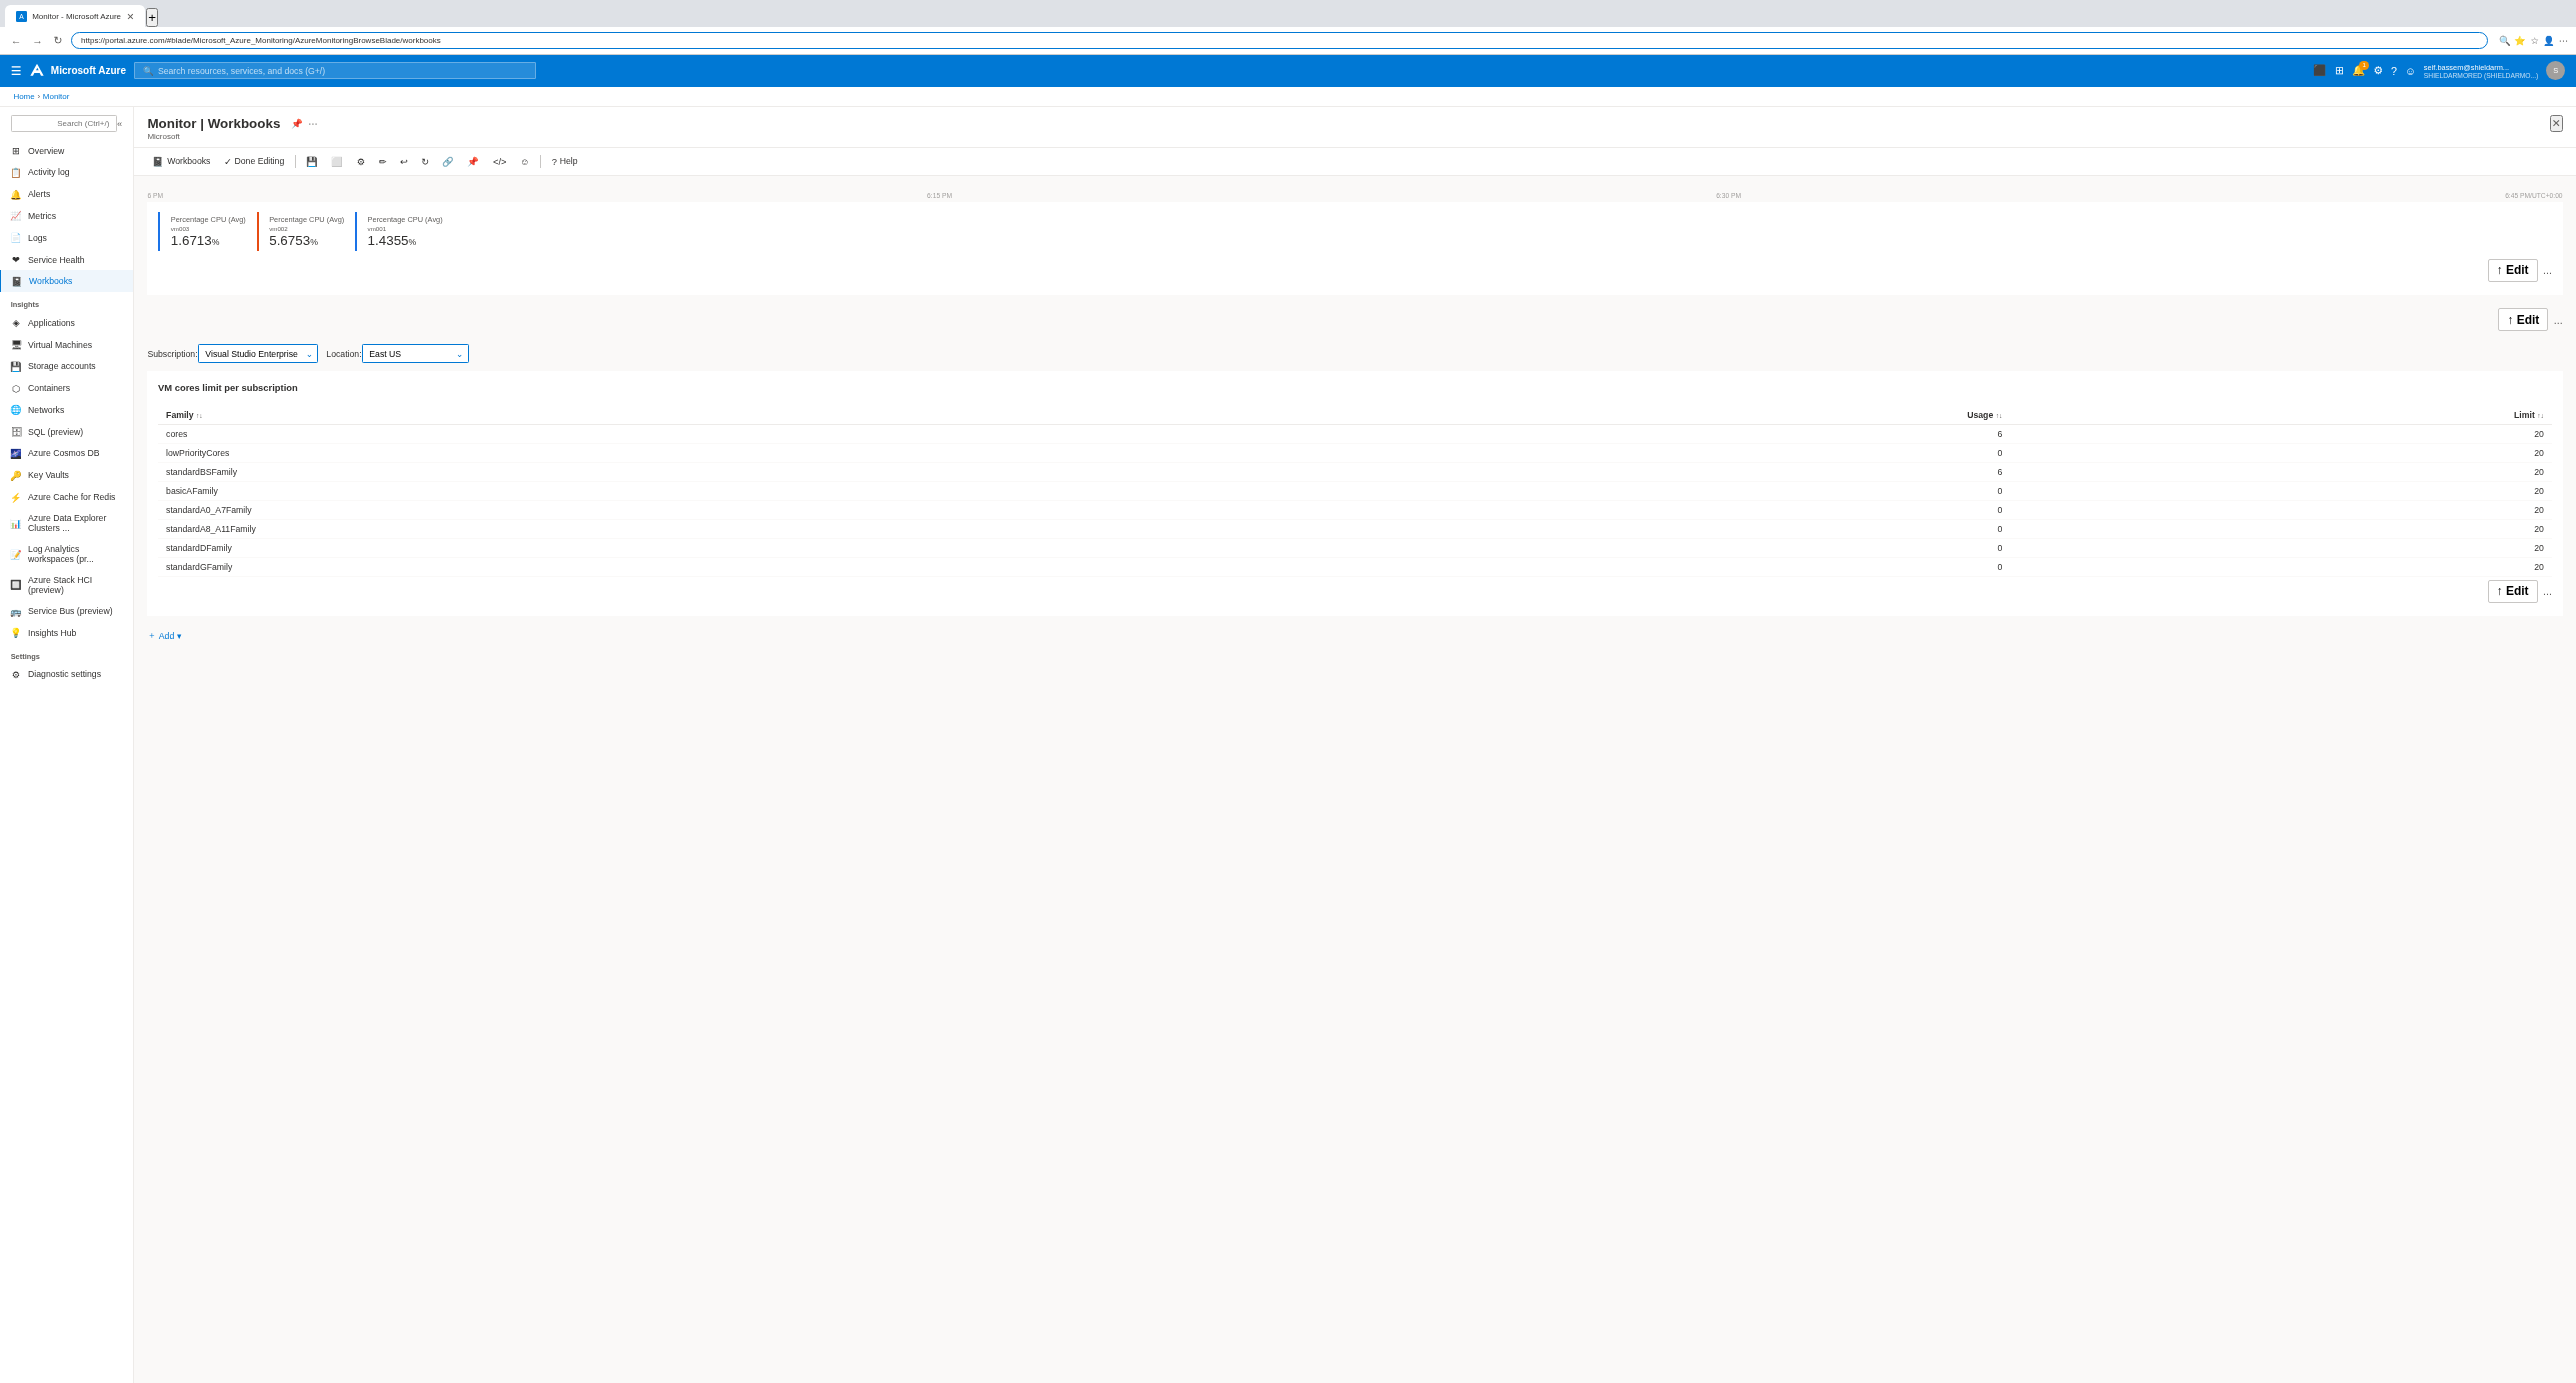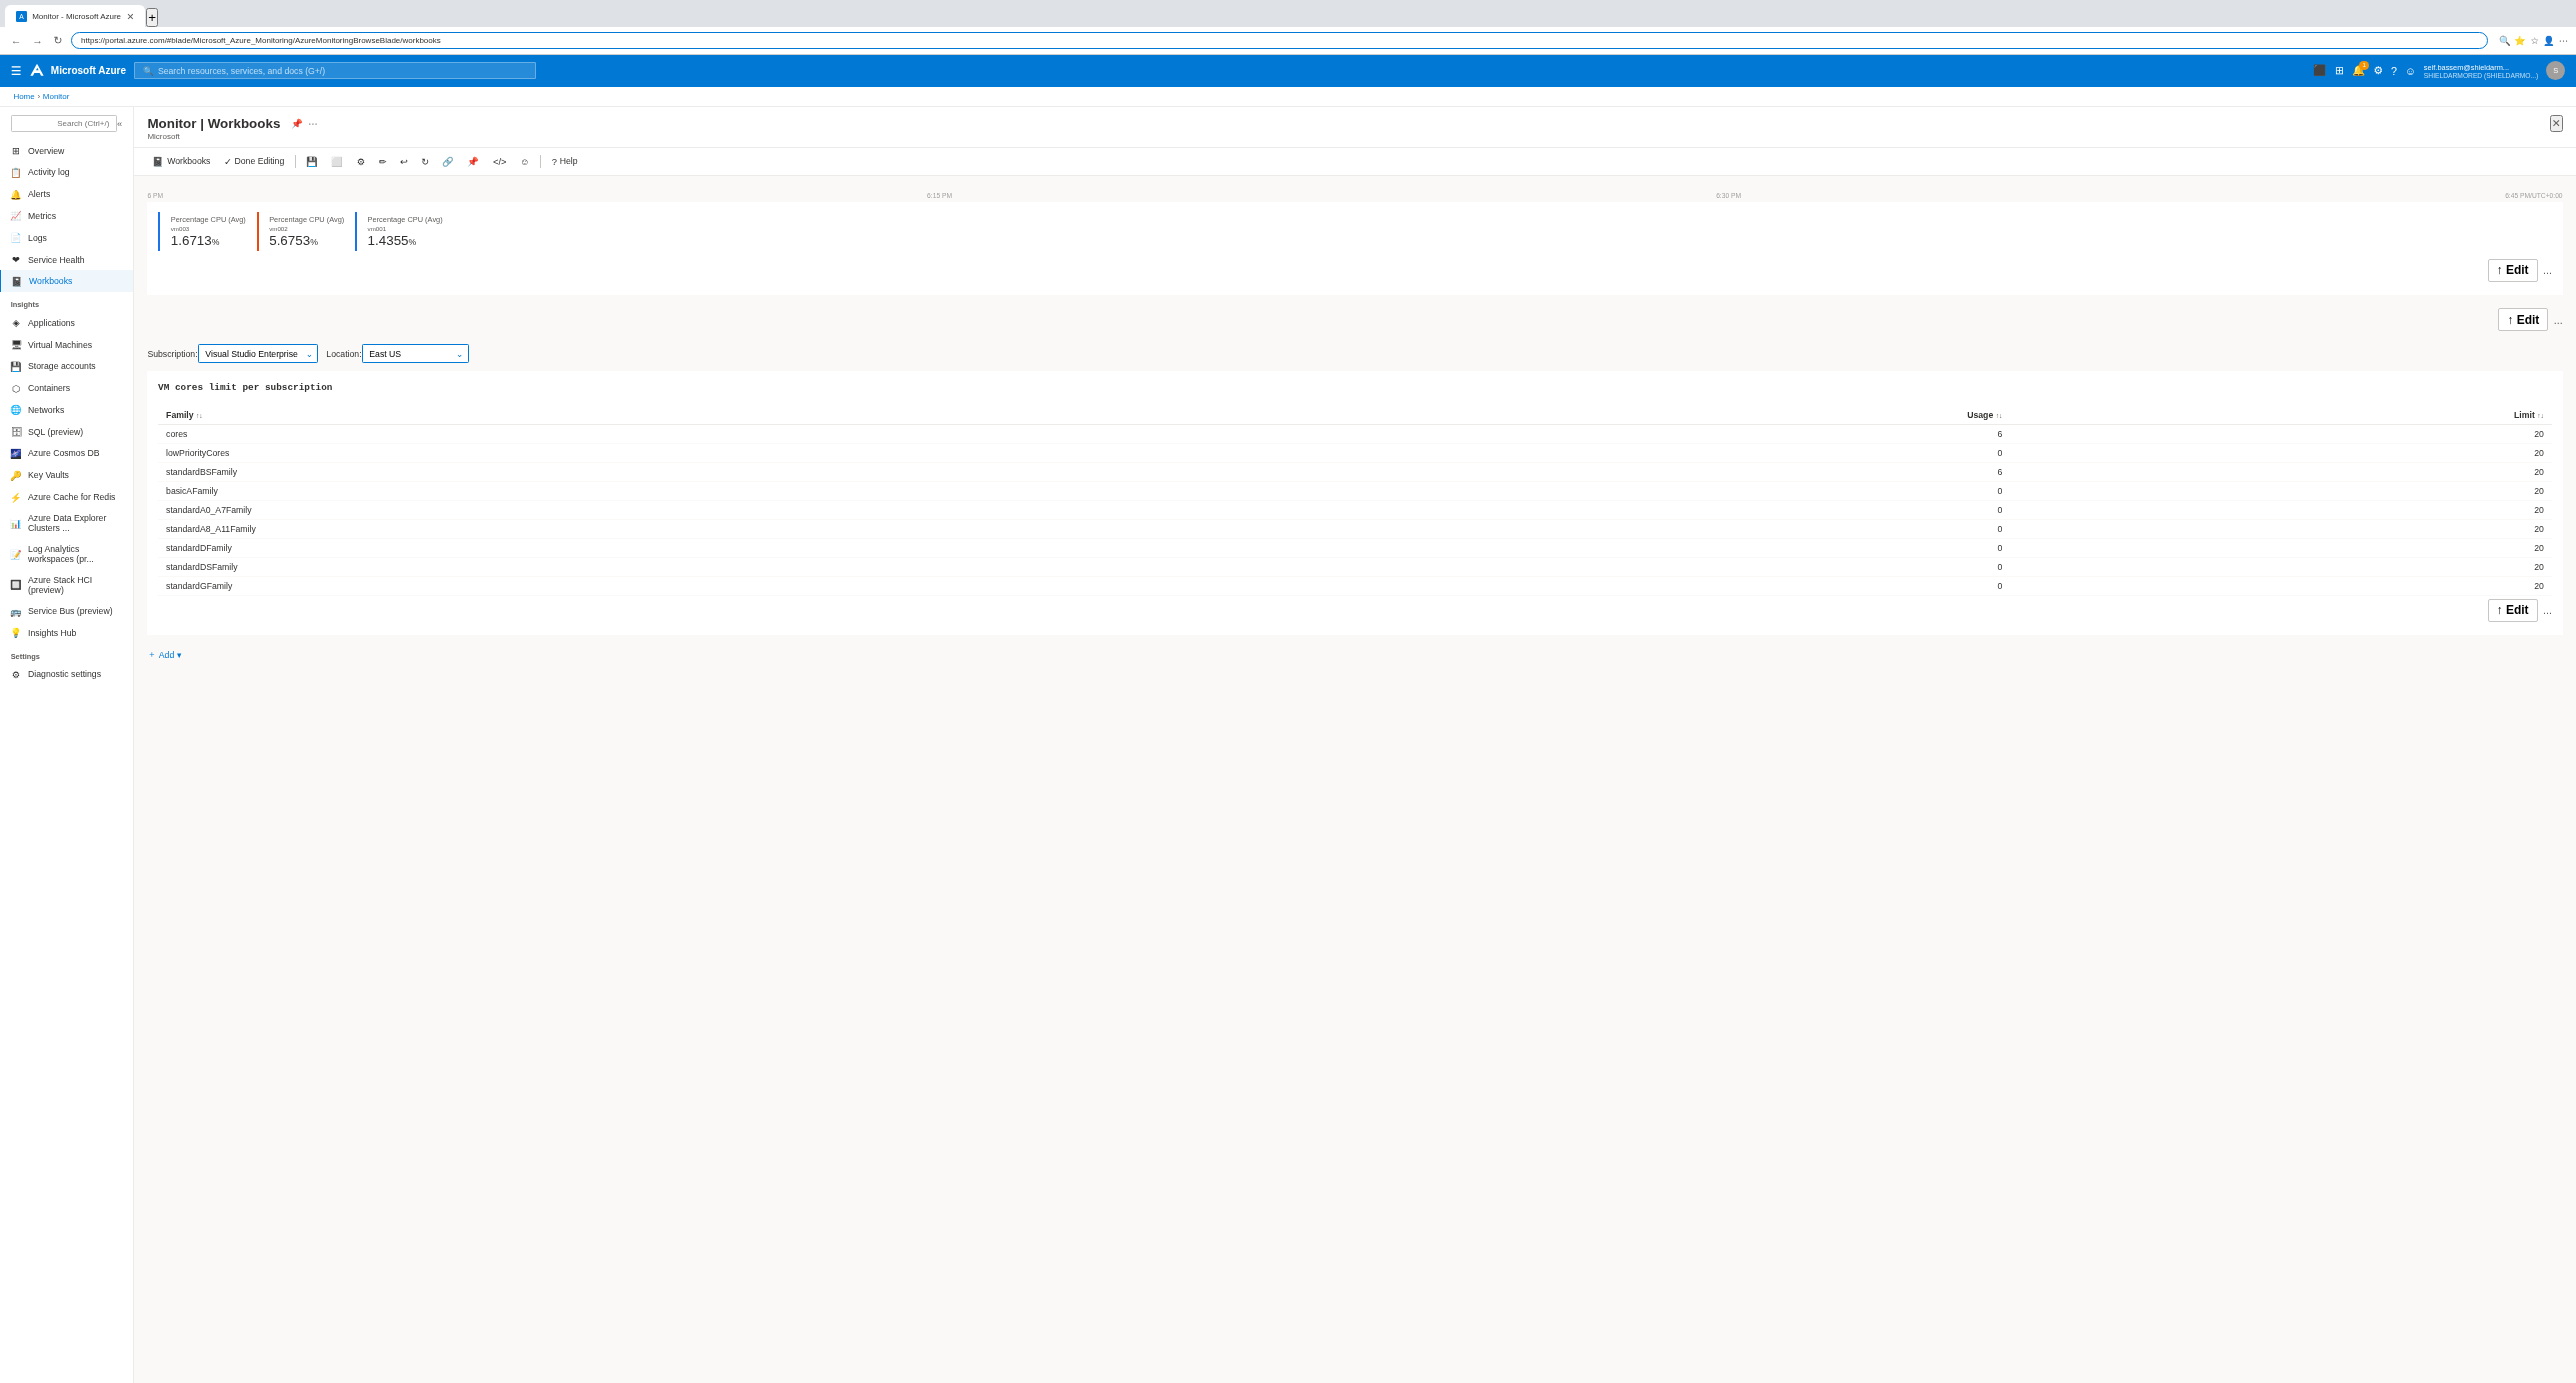--- a/index.html
+++ b/index.html
@@ -90,21 +90,21 @@
     
     .filters-row { display: flex; align-items: center; gap: 8px; padding: 8px 0; }
     .filter-group { display: flex; align-items: center; }
     .filter-label { font-size: 8.7px; color: #323130; }
     .filter-select { border: 0.7px solid #0078d4; border-radius: 1.3px; padding: 3.4px 19px 3.4px 6.7px; font-size: 8.7px; background: #fff; cursor: pointer; appearance: none; min-width: 107px; position: relative; }
     .filter-select-wrap { position: relative; display: inline-block; }
     .filter-select-wrap::after { content: '⌄'; position: absolute; right: 5.4px; top: 50%; transform: translateY(-50%); pointer-events: none; color: #0078d4; }
 
     
     .table-section { background: #fff; padding: 10.7px; margin-bottom: 5.4px; }
-    .table-title { font-size: 9.4px; font-weight: 600; margin-bottom: 8px; color: #323130; font-family: Liberation Mono, monospace; }
+    .table-title { font-size: 9.4px; font-weight: 600; margin-bottom: 8px; color: #323130; }
     .data-table { width: 100%; border-collapse: collapse; font-size: 8.7px; }
     .data-table th { text-align: left; padding: 4px 8px; border-bottom: 0.7px solid #edebe9; color: #323130; font-weight: 600; cursor: pointer; white-space: nowrap; }
     .data-table th .sort-icons { font-size: 6.7px; color: #605e5c; }
     .data-table td { padding: 4px 8px; border-bottom: 0.7px solid #faf9f8; color: #323130; }
 
     
     .add-row { padding: 8px 0; }
     .add-btn { display: flex; align-items: center; gap: 2.7px; font-size: 8.7px; color: #0078d4; cursor: pointer; background: none; border: none; }
   </style>
 </head>
@@ -433,25 +433,20 @@
       <td>standardA8_A11Family</td>
       <td style="text-align:right;">0</td>
       <td style="text-align:right;">20</td>
     </tr>
                     <tr>
       <td>standardDFamily</td>
       <td style="text-align:right;">0</td>
       <td style="text-align:right;">20</td>
     </tr>
                     <tr>
-      <td>standardDSFamily</td>
-      <td style="text-align:right;">0</td>
-      <td style="text-align:right;">20</td>
-    </tr>
-                    <tr>
       <td>standardGFamily</td>
       <td style="text-align:right;">0</td>
       <td style="text-align:right;">20</td>
     </tr>
                   </tbody>
               </table>
               <div class="edit-section">
                 <button class="edit-btn">↑ Edit</button>
                 <button class="more-btn">...</button>
               </div>

